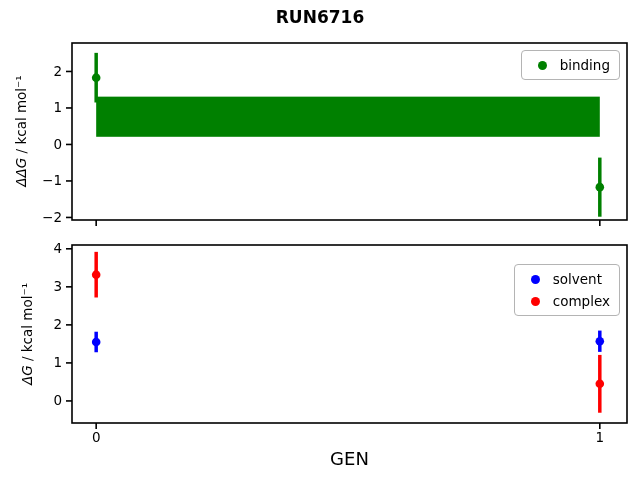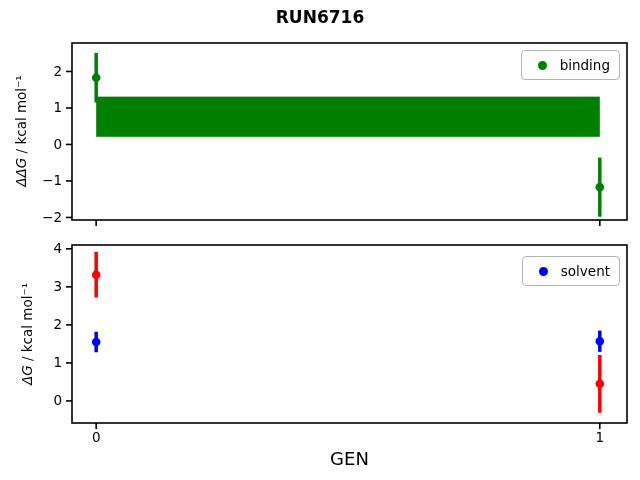--- a/index.html
+++ b/index.html
@@ -11,21 +11,21 @@
   svg text{font-family:"DejaVu Sans","Liberation Sans",sans-serif;fill:#000;}
   .ylabel{position:absolute;white-space:nowrap;font-size:13.5px;color:#000;
           transform:translate(-50%,-50%) rotate(-90deg);}
   .ylabel .math{font-style:italic;}
   .xlabel{position:absolute;left:72px;width:555px;top:448px;text-align:center;
           font-size:18px;color:#000;}
   .legend{position:absolute;right:20px;background:rgba(255,255,255,0.92);
           border:1px solid #b4b4b4;border-radius:4px;padding:4px 9px 4px 4px;
           display:flex;flex-direction:column;gap:2px;}
   .legend-top{top:50px;}
-  .legend-bottom{top:256px;}
+  .legend-bottom{top:264px;}
   .lrow{display:flex;align-items:center;height:20px;}
   .lglyph{width:34px;display:flex;justify-content:center;align-items:center;}
   .ldot{width:9px;height:9px;border-radius:50%;background:#888;}
   .ldash{width:26px;height:0;border-top:2.5px dotted #888;}
   .llabel{font-size:13.5px;color:#000;white-space:nowrap;}
 </style>
 </head>
 <body>
 
 <div class="figure">
@@ -95,15 +95,21 @@
     </div>
   </div>
 
   <div class="legend legend-bottom">
     <div class="lrow">
       <span class="lglyph">
           <span class="ldot" style="background: rgb(0, 0, 255);"></span>
         </span>
       <span class="llabel">solvent</span>
     </div>
+    <div class="lrow">
+      <span class="lglyph">
+          <span class="ldot" style="background: rgb(255, 0, 0);"></span>
+        </span>
+      <span class="llabel">complex</span>
+    </div>
   </div>
 
 </div>
 
 </body></html>

